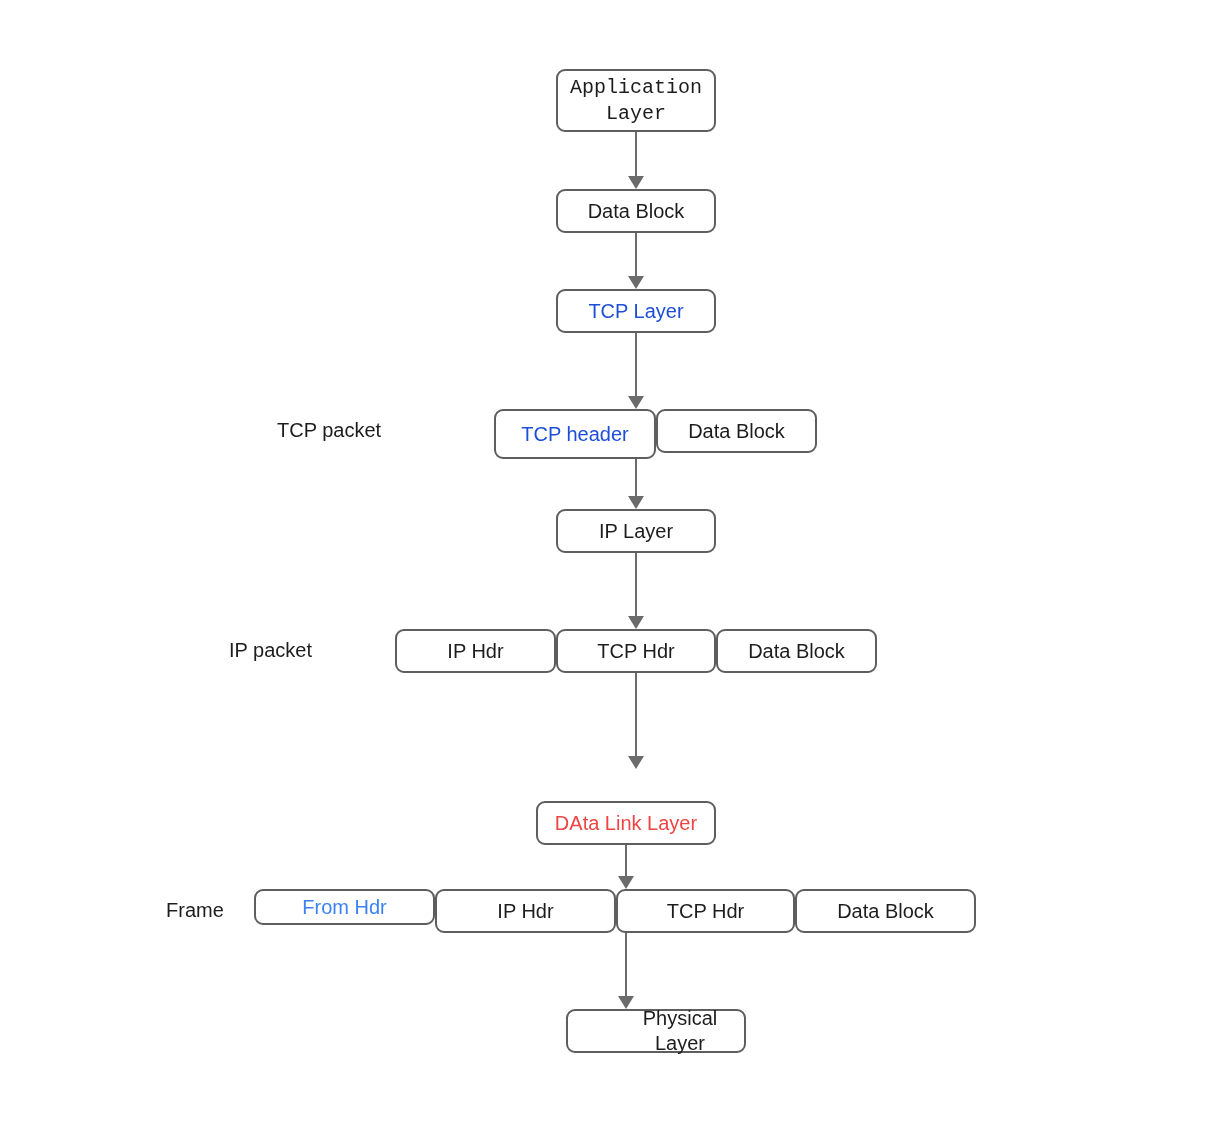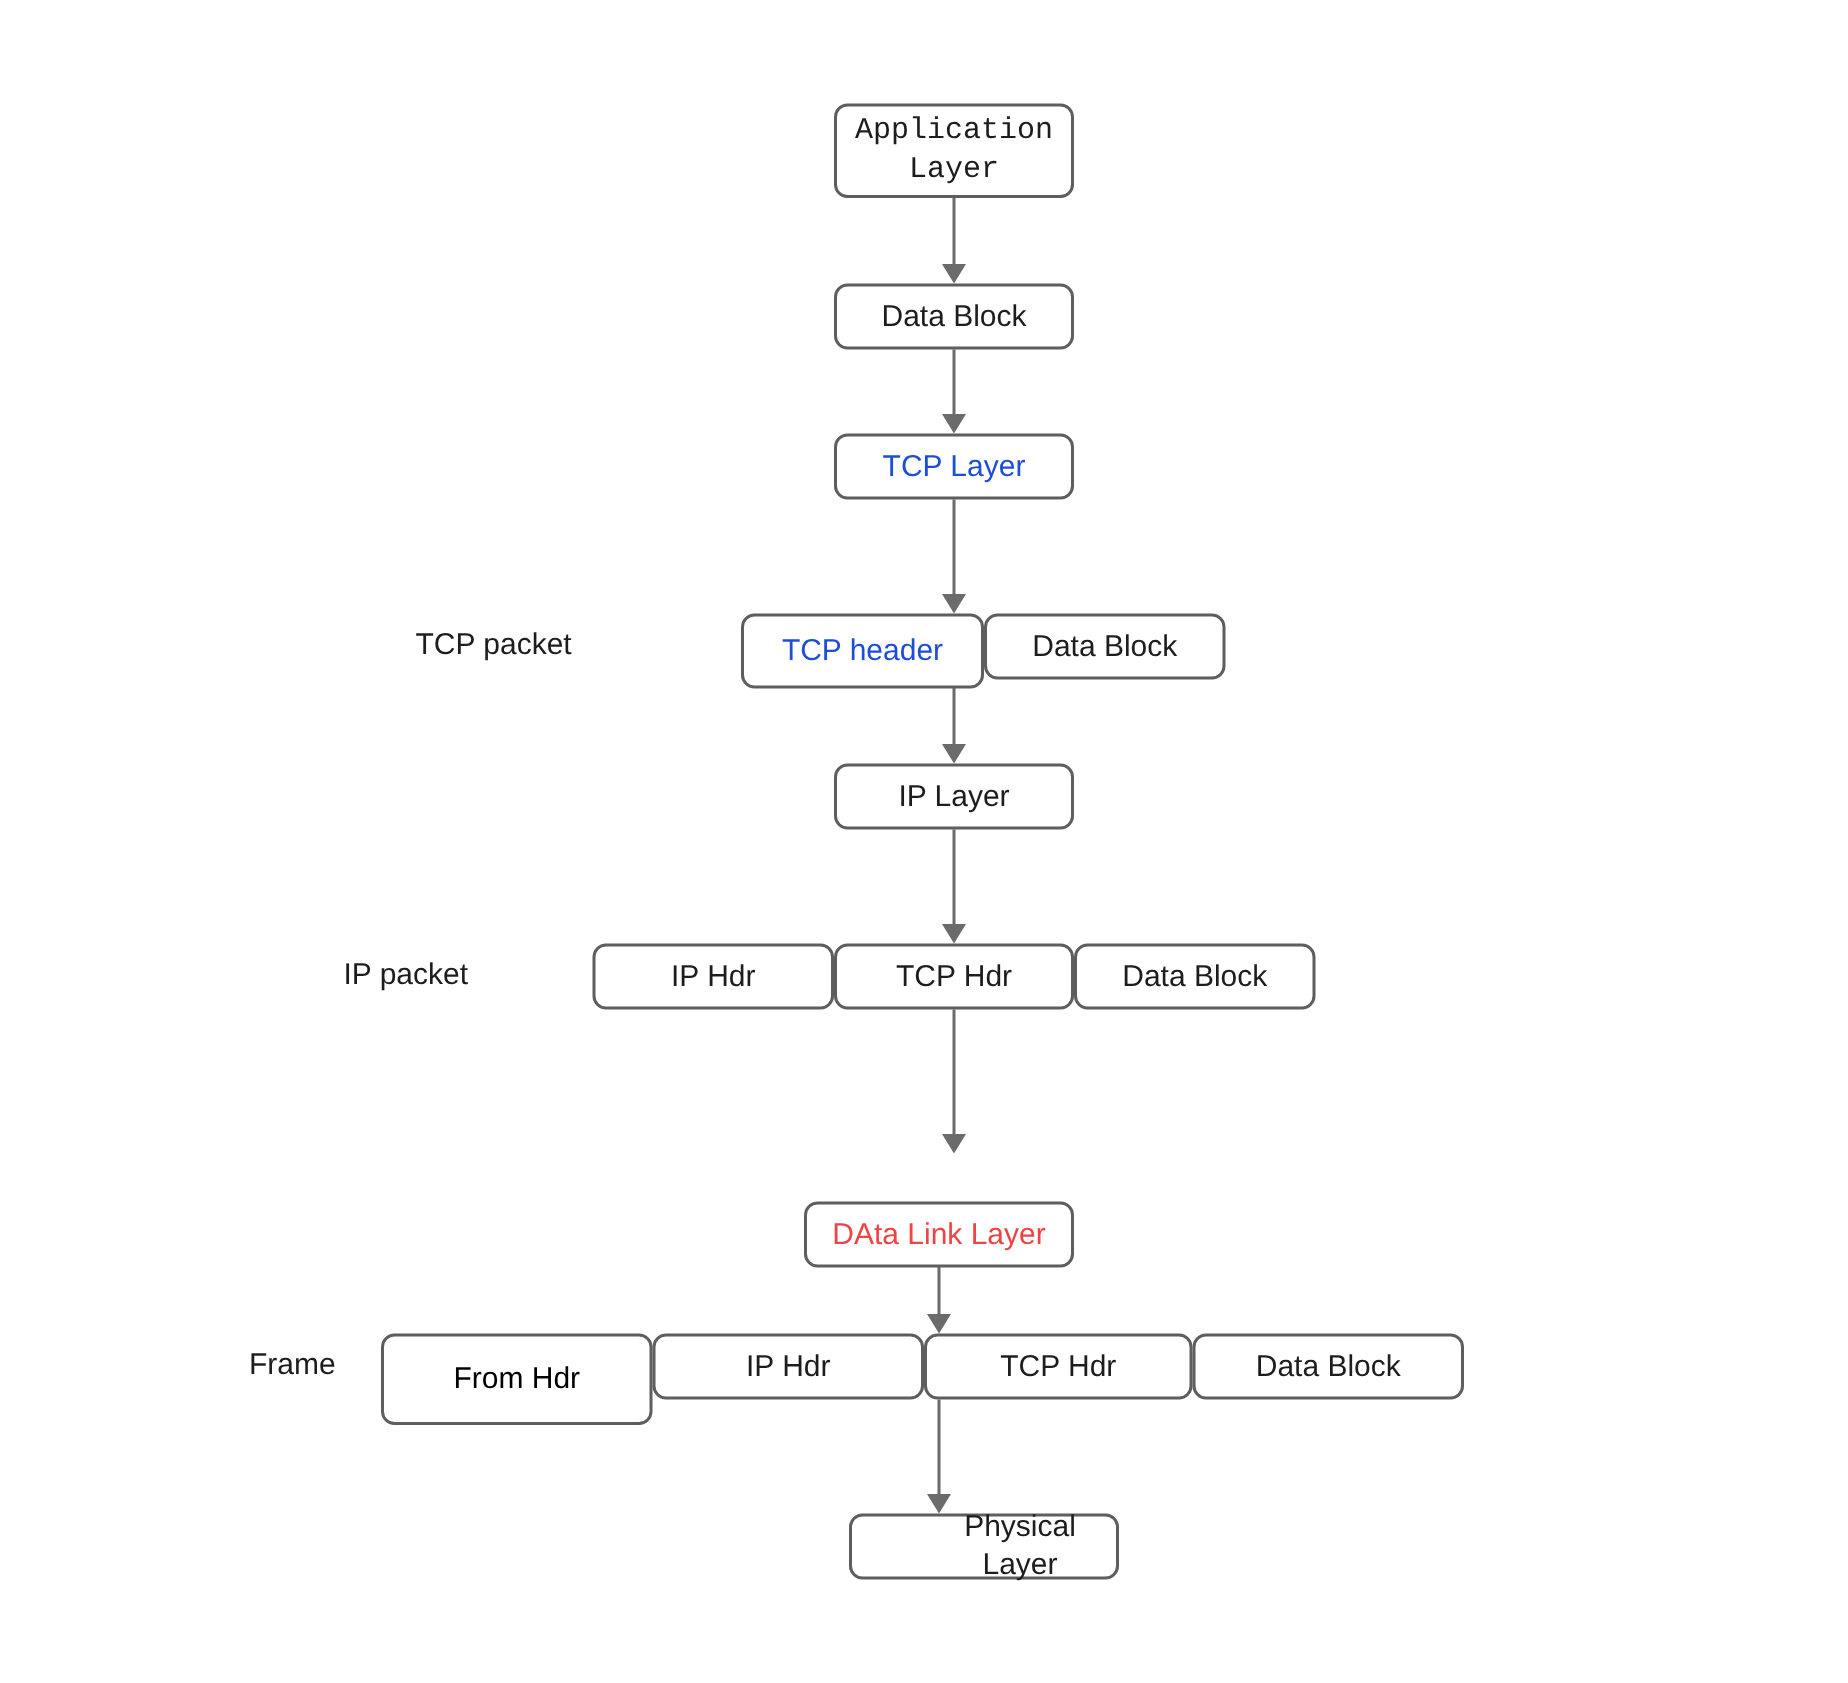--- a/index.html
+++ b/index.html
@@ -91,17 +91,17 @@
     <div class="node" style="left: 536px; top: 769px; width: 180px; height: 44px; border-color: rgb(94, 94, 94); color: #ef4444; margin-top: 32px;">DAta Link Layer</div>
     <div class="node" style="left: 566px; top: 1009px; width: 180px; height: 44px; border-color: rgb(94, 94, 94); color: rgb(29, 29, 29); padding-left: 48px;">Physical Layer</div>
     <div class="row-label" style="left: 277px; top: 419px; color: rgb(29, 29, 29);">TCP packet</div>
     <div class="node" style="left: 494px; top: 409px; width: 162px; height: 50px; border-color: rgb(94, 94, 94); color: #1d4ed8;">TCP header</div>
     <div class="node" style="left: 656px; top: 409px; width: 161px; height: 44px; border-color: rgb(94, 94, 94); color: rgb(29, 29, 29);">Data Block</div>
     <div class="row-label" style="left: 229px; top: 639px; color: rgb(29, 29, 29);">IP packet</div>
     <div class="node" style="left: 395px; top: 629px; width: 161px; height: 44px; border-color: rgb(94, 94, 94); color: rgb(29, 29, 29);">IP Hdr</div>
     <div class="node" style="left: 556px; top: 629px; width: 160px; height: 44px; border-color: rgb(94, 94, 94); color: rgb(29, 29, 29);">TCP Hdr</div>
     <div class="node" style="left: 716px; top: 629px; width: 161px; height: 44px; border-color: rgb(94, 94, 94); color: rgb(29, 29, 29);">Data Block</div>
     <div class="row-label" style="left: 166px; top: 899px; color: rgb(29, 29, 29);">Frame</div>
-    <div class="node" style="left: 254px; top: 889px; width: 181px; height: 61px; border-color: rgb(94, 94, 94); color: #000000;">From Hdr</div>
+    <div class="node" style="left: 254px; top: 889px; width: 181px; height: 36px; border-color: rgb(94, 94, 94); color: #3b82f6;">From Hdr</div>
     <div class="node" style="left: 435px; top: 889px; width: 181px; height: 44px; border-color: rgb(94, 94, 94); color: rgb(29, 29, 29);">IP Hdr</div>
     <div class="node" style="left: 616px; top: 889px; width: 179px; height: 44px; border-color: rgb(94, 94, 94); color: rgb(29, 29, 29);">TCP Hdr</div>
     <div class="node" style="left: 795px; top: 889px; width: 181px; height: 44px; border-color: rgb(94, 94, 94); color: rgb(29, 29, 29);">Data Block</div>
   </div>
 
 </body></html>

